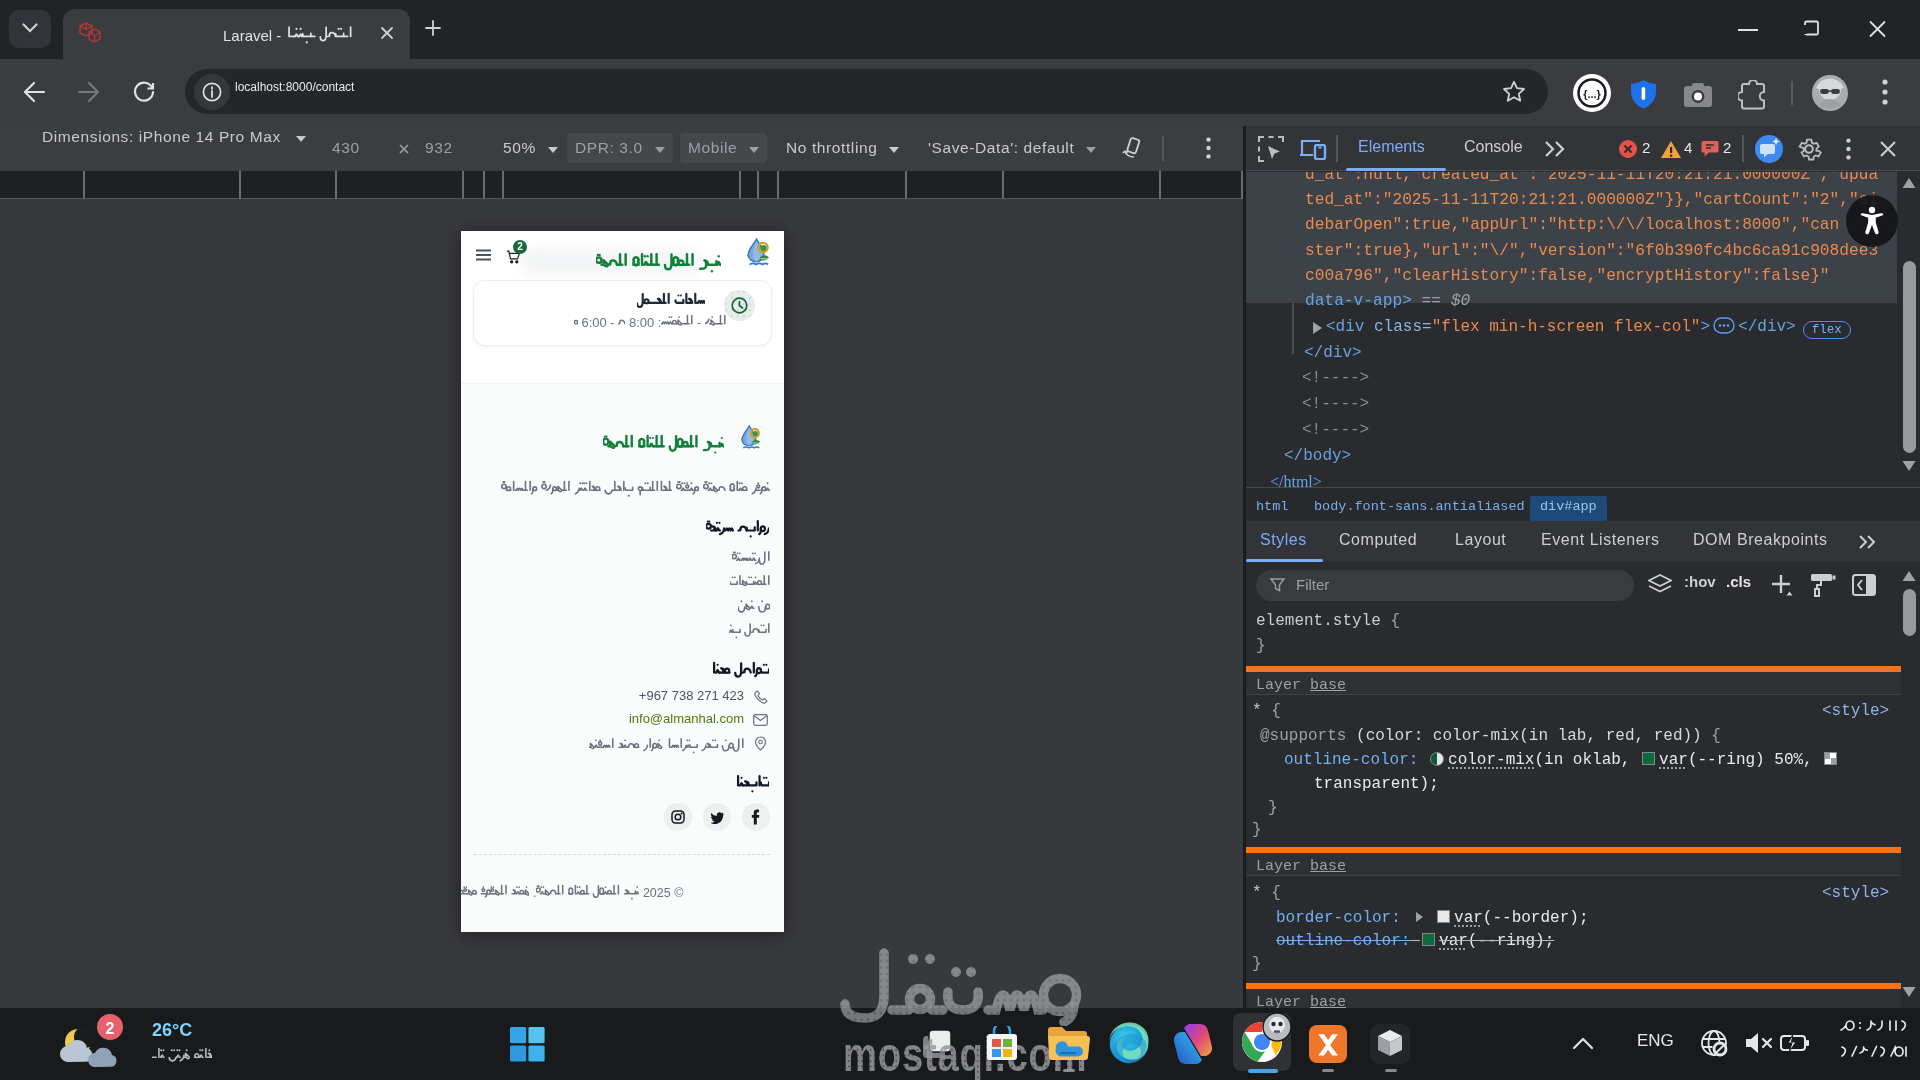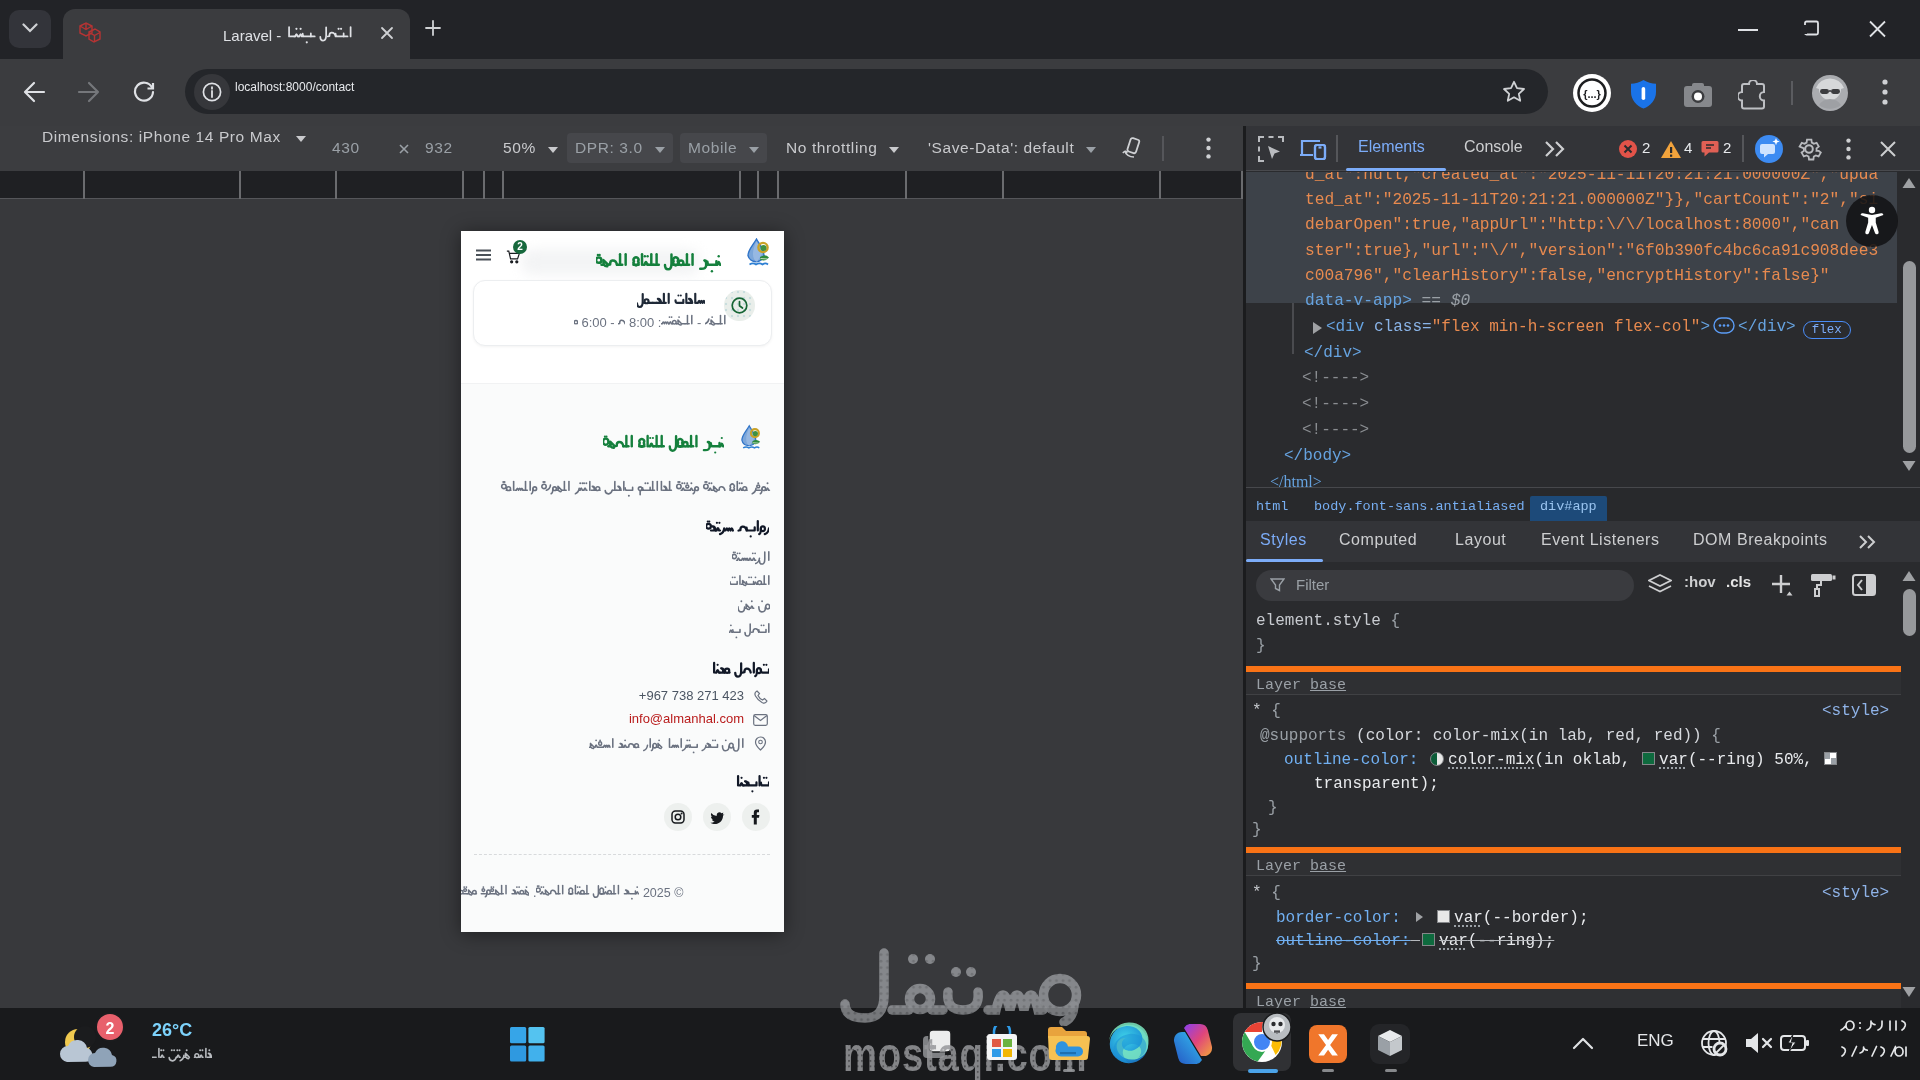--- a/index.html
+++ b/index.html
@@ -631,21 +631,21 @@
               </g>
             </svg></div>
       <svg class="abs" width="14" height="14" viewBox="0 0 14 14" style="right:16px;top:306px;">
             <path d="M3 1 l2.5 2.5 -1.5 2 a9 9 0 0 0 4.5 4.5 l2 -1.5 2.5 2.5 c-1 2 -3 2.5 -5 1.5 a16 16 0 0 1 -6.5 -6.5 c-1 -2 -0.5 -4 1.5 -5 Z" stroke="#6b7280" stroke-width="1.2" fill="none"></path>
           </svg>
       <div class="abs" style="right:40px;top:304px;color:#4b5563;font-size:13px;">+967 738 271 423</div>
       <svg class="abs" width="15" height="12" viewBox="0 0 15 12" style="right:16px;top:330px;">
             <rect x="0.7" y="0.7" width="13.6" height="10.6" rx="1.5" stroke="#6b7280" stroke-width="1.2" fill="none"></rect>
             <path d="M1 1.5 L7.5 6.5 L14 1.5" stroke="#6b7280" stroke-width="1.2" fill="none"></path>
           </svg>
-      <div class="abs" style="right:40px;top:327px;color:#b91c1c;font-size:13px;">info@almanhal.com</div>
+      <div class="abs" style="right:40px;top:327px;color:#4d7c0f;font-size:13px;">info@almanhal.com</div>
       <svg class="abs" width="13" height="15" viewBox="0 0 13 15" style="right:17px;top:352px;">
             <path d="M6.5 1 a5 5 0 0 1 5 5 c0 3.5 -5 8 -5 8 s-5 -4.5 -5 -8 a5 5 0 0 1 5 -5 Z" stroke="#6b7280" stroke-width="1.2" fill="none"></path>
             <circle cx="6.5" cy="6" r="1.8" stroke="#6b7280" stroke-width="1.1" fill="none"></circle>
           </svg>
       <div class="abs" style="right:40px;top:352px;"><svg style="vertical-align:-3px" width="155" height="18" viewBox="-155.0 -11.0 155.0 17.5">
               <g fill="none" stroke="#6b7280" stroke-width="1.56" stroke-linecap="round" stroke-linejoin="round">
                 <path d="M-1.2 0 L-1.2 -8.5"></path>
                 <path d="M-5.2 -8.2 L-5.2 -1.2 Q-5.2 3.8 -8.0 3.8 Q-10.5 3.8 -10.5 0.2"></path>
                 <path d="M-10.5 0 L-10.9 0"></path>
                 <path d="M-10.9 -1.6 A1.9 1.9 0 1 0 -14.6 -1.6 A1.9 1.9 0 1 0 -10.9 -1.6"></path>

